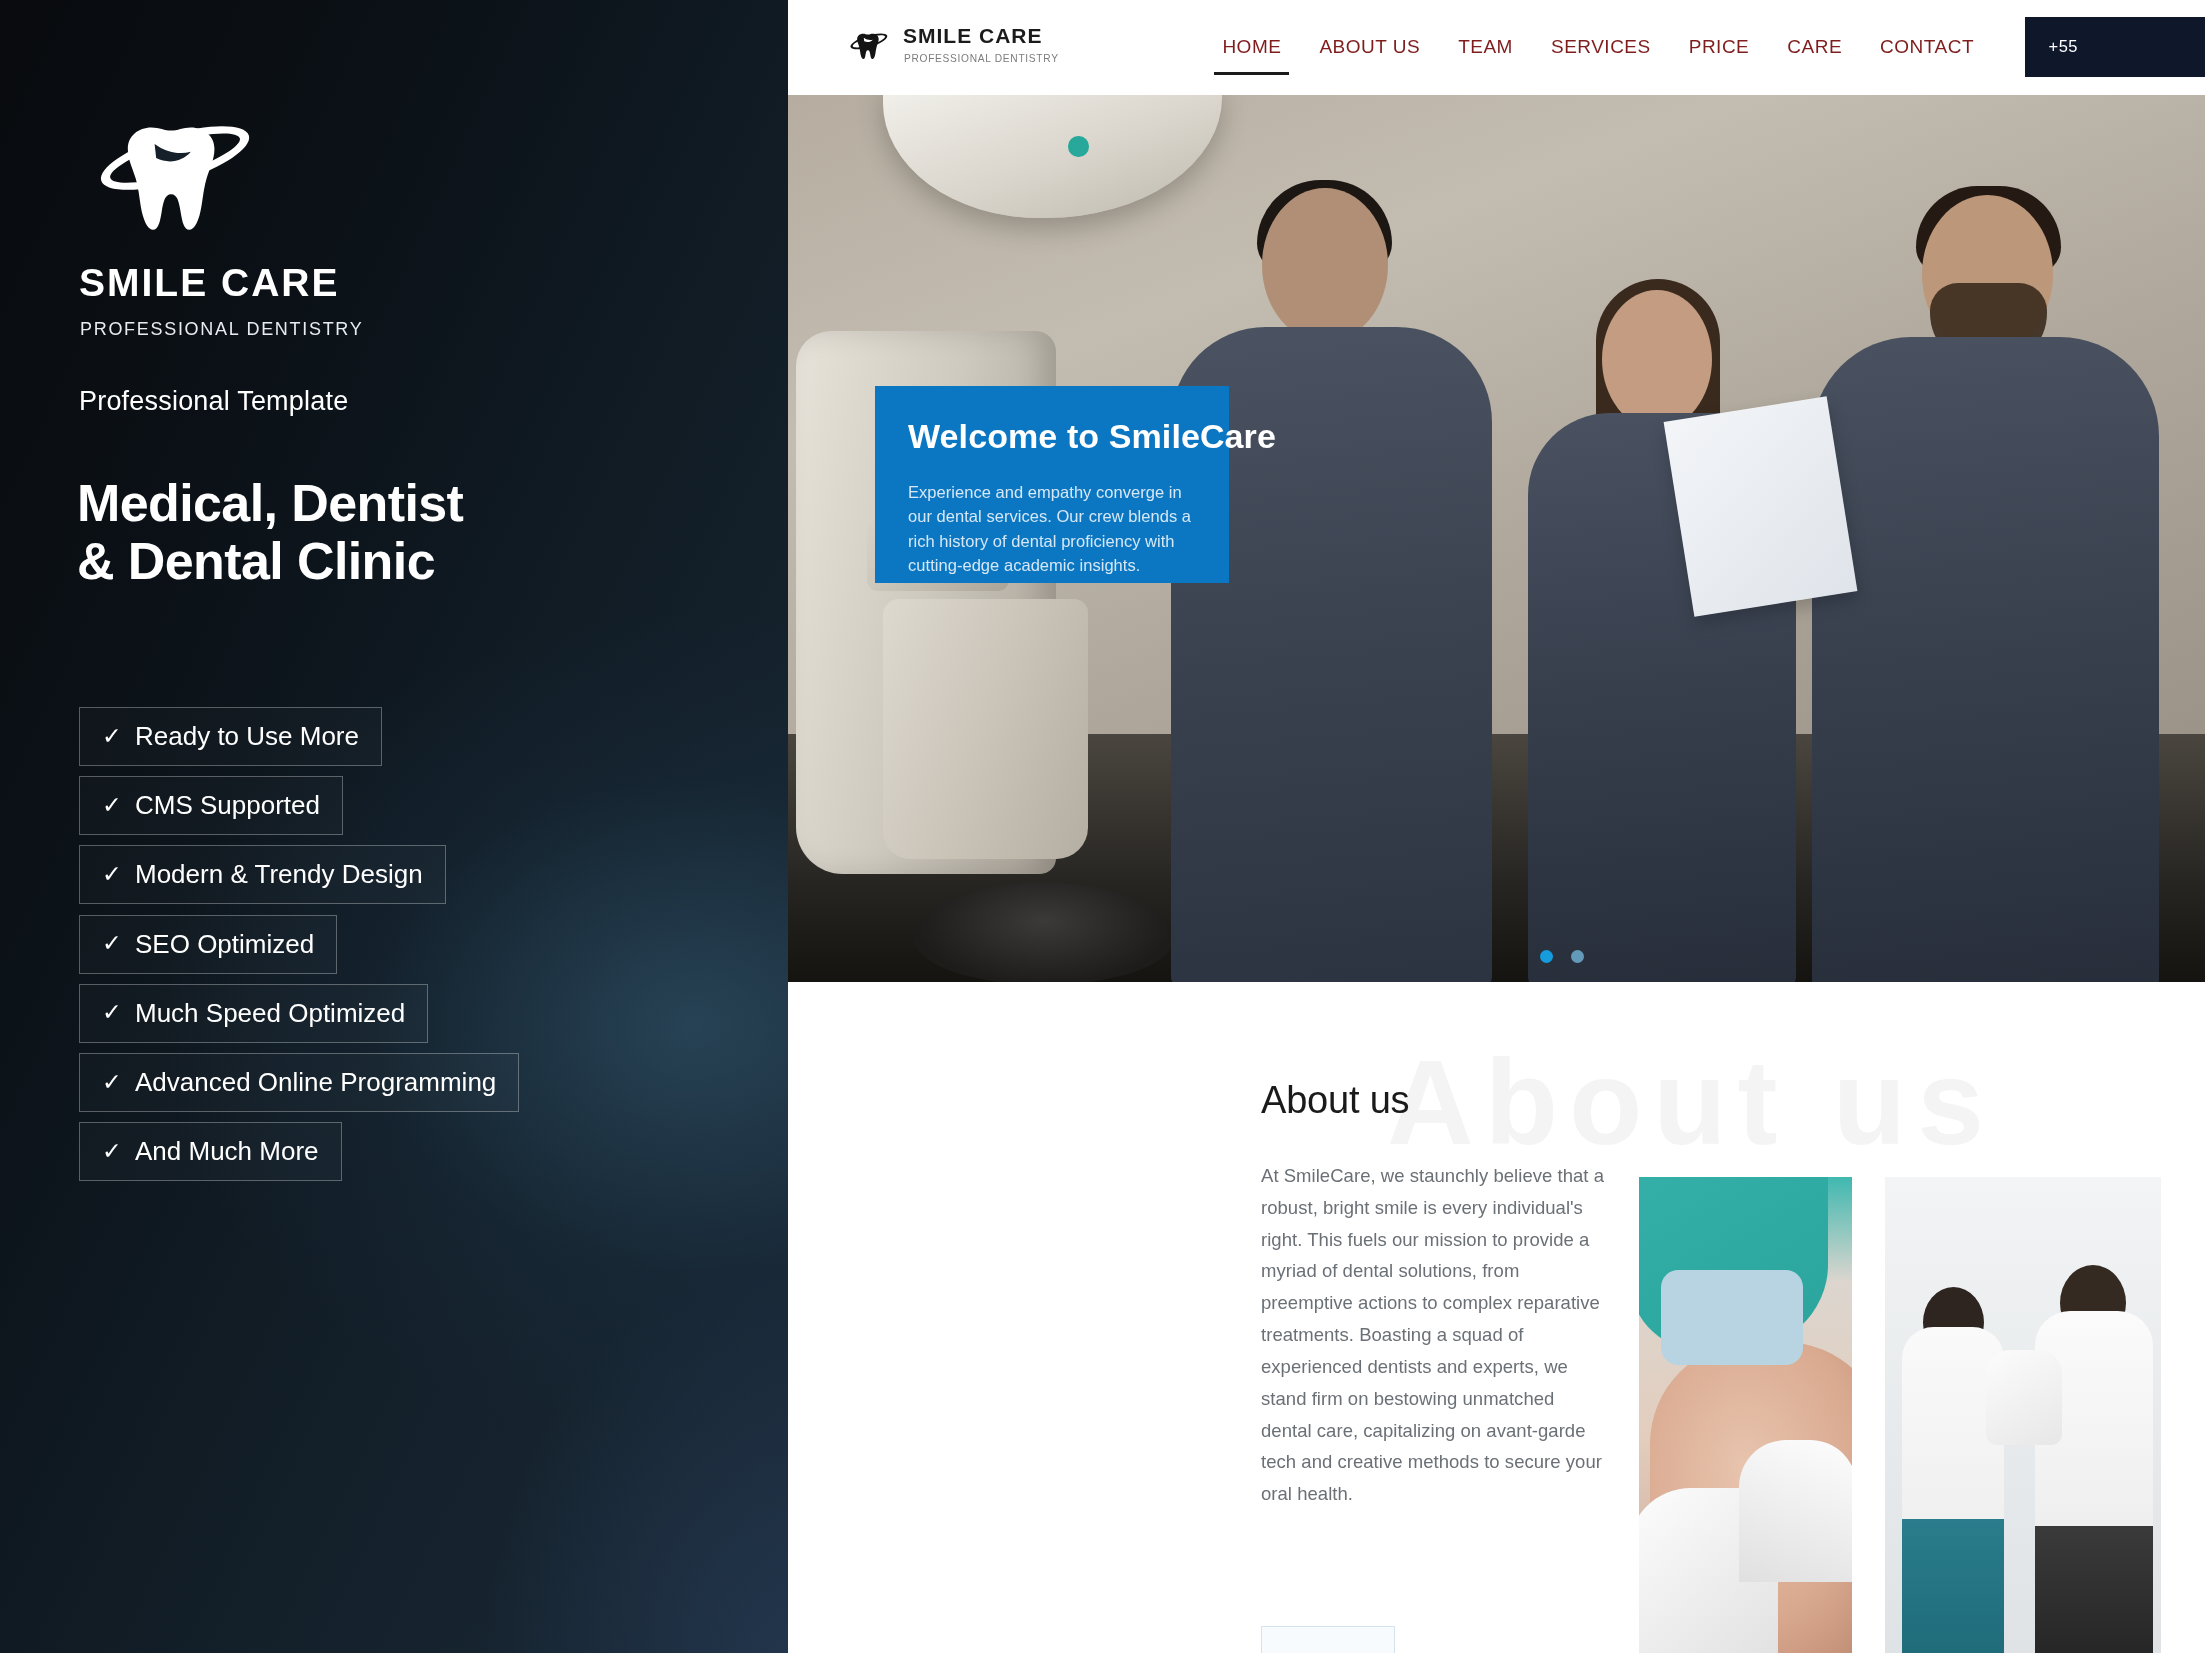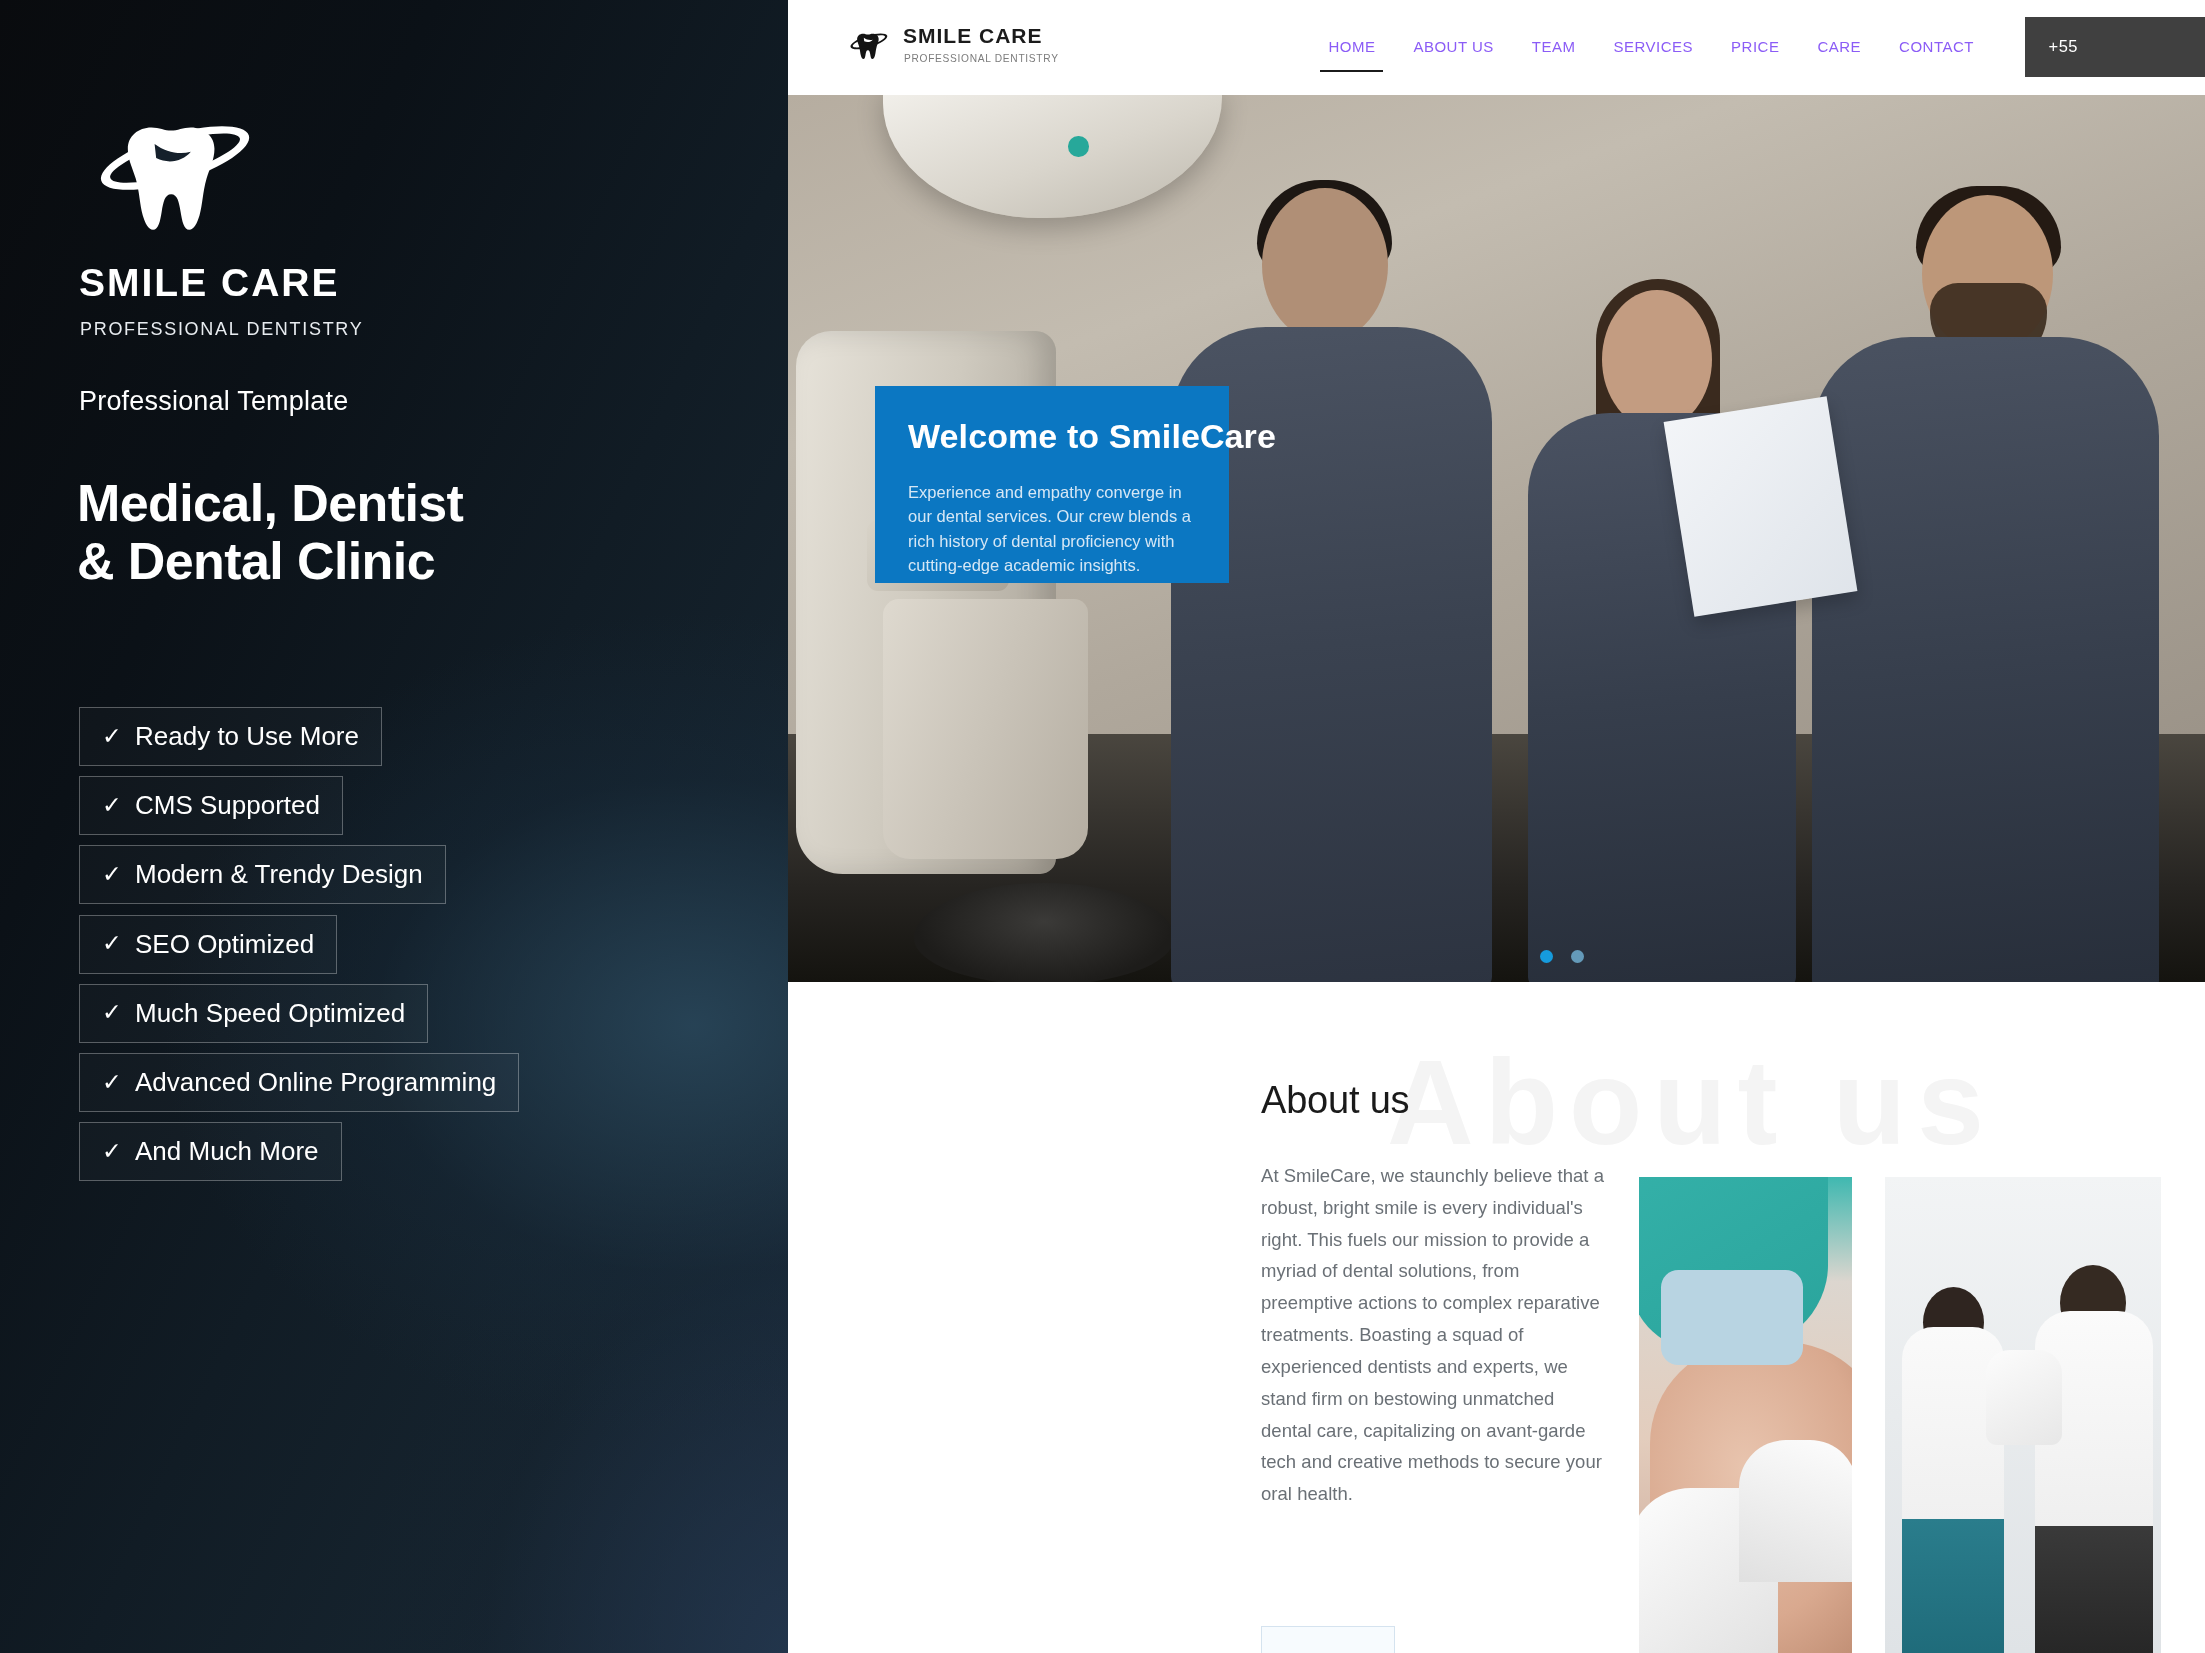--- a/index.html
+++ b/index.html
@@ -84,30 +84,30 @@
   #header-tagline {
     position:absolute; left:116px; top:53px;
     color:#7c7c7c; font-size:10.2px; letter-spacing:0.7px;
   }
 
   #main-nav {
     position:absolute; right:213px; top:0; height:93px;
     display:flex; align-items:center; gap:0;
   }
   .nav-item {
-    color:#8b5cf6; font-size:15px; letter-spacing:0.5px;
+    color:#7f1d1d; font-size:19px; letter-spacing:0.5px;
     padding:0 19px; position:relative; cursor:pointer; white-space:nowrap;text-align:right;
   }
   .nav-item.active::after {
     content:""; position:absolute; left:11px; right:11px; bottom:-17.3px;
     height:2.4px; background:#1b1b1b;
   }
   #cta-phone {
     position:absolute; right:0; top:16.5px; height:60px; width:181px;
-    background:#404040; color:#ffffff;
+    background:#0f172a; color:#ffffff;
     display:flex; align-items:center; justify-content:flex-start;
     padding-left:23.6px; font-size:16.5px; letter-spacing:0.4px;
     cursor:pointer; overflow:hidden; white-space:nowrap;
   }
 
   
   #hero {
     position:absolute; left:0; top:95px; width:1418px; height:888px;
     overflow:hidden;
     background:linear-gradient(180deg,#b8b1a4 0%, #a79d8e 40%, #6d6458 75%, #2b2a27 100%);

